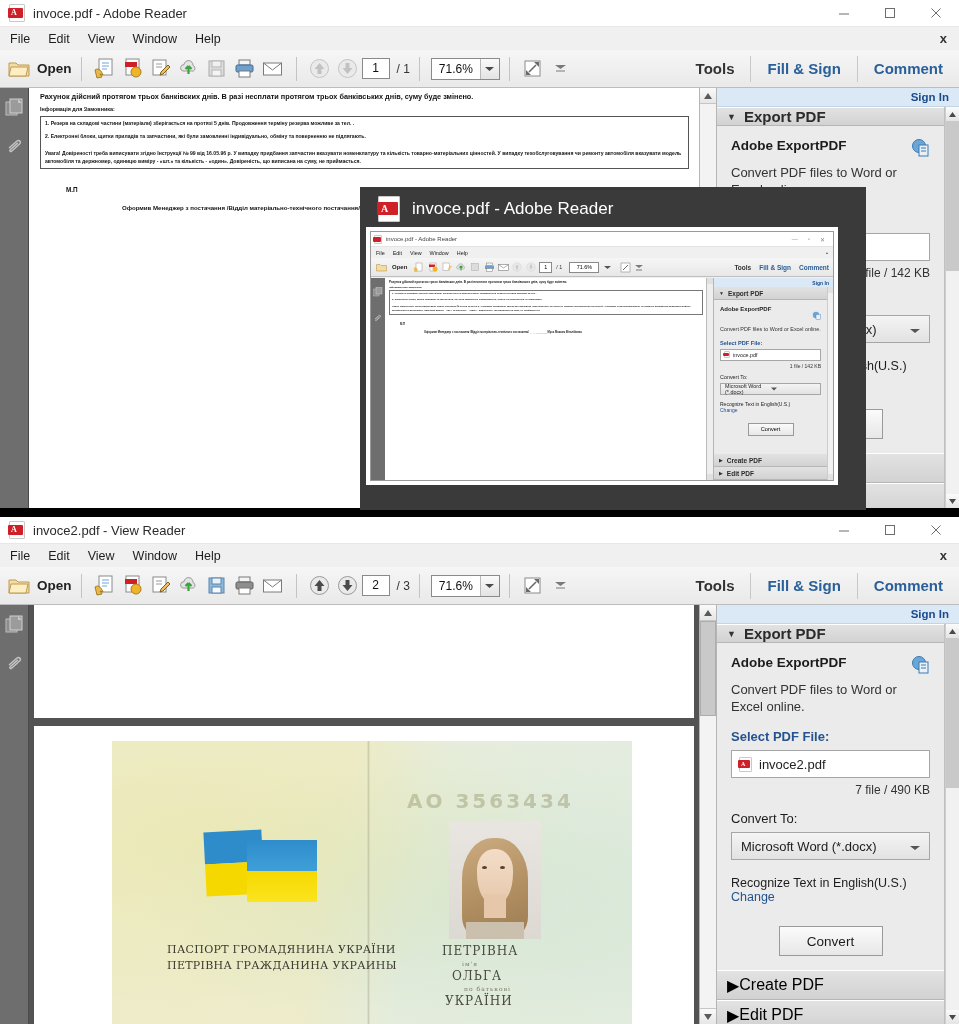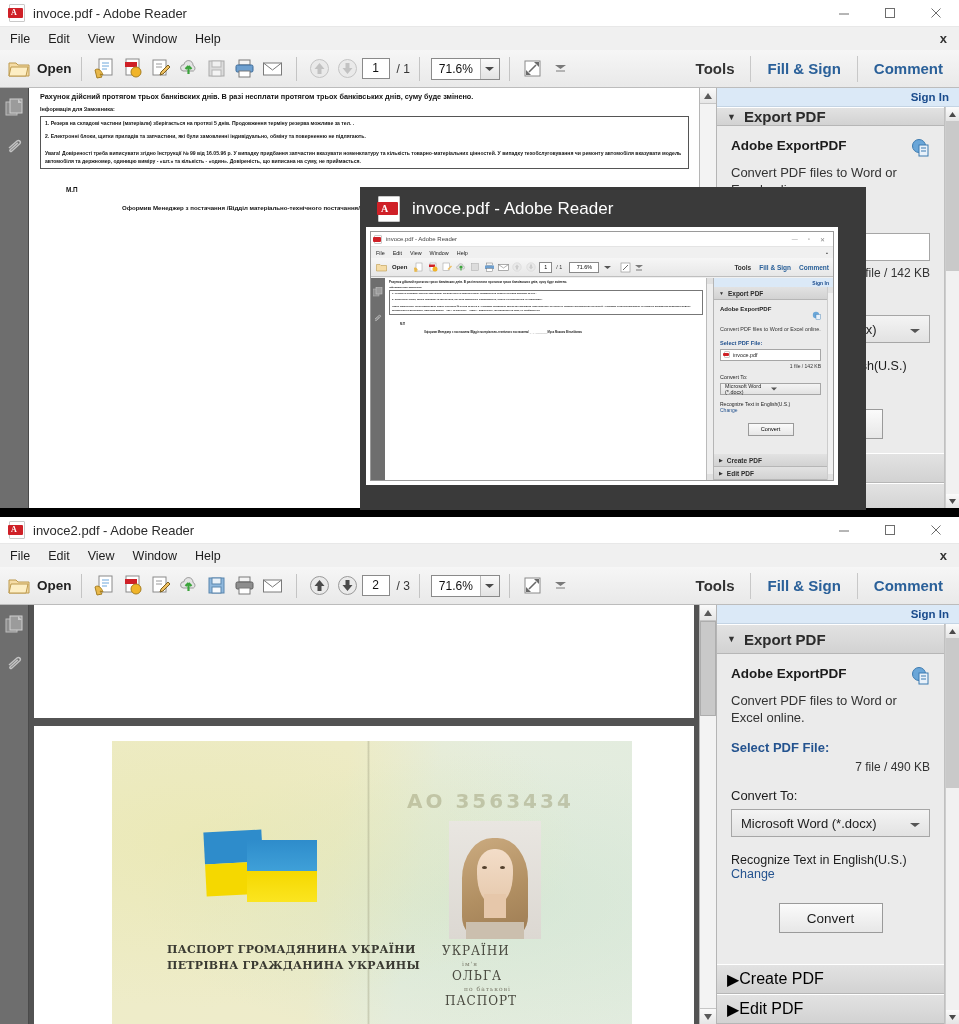--- a/index.html
+++ b/index.html
@@ -133,21 +133,21 @@
      background:linear-gradient(90deg,rgba(160,160,130,.05),rgba(150,150,120,.35),rgba(160,160,130,.05)); }
   .flagwrap { position:absolute; }
   .flag1 { position:absolute; width:58px; height:64px; transform:rotate(-3deg); }
   .flag1 .b { position:absolute; left:0; top:0; width:58px; height:32px; background:#2e8ccb; }
   .flag1 .y { position:absolute; left:0; top:32px; width:58px; height:32px; background:#f5d800; }
   .flag2 { position:absolute; left:42px; top:9px; width:70px; height:62px; }
   .flag2 .b { position:absolute; left:0; top:0; width:70px; height:31px;
               background:linear-gradient(#2e8ccb,#3fa0d8); }
   .flag2 .y { position:absolute; left:0; top:31px; width:70px; height:31px;
               background:linear-gradient(#f5d800,#fbe520); }
-  .pp-cap { position:absolute; font-family:"DejaVu Serif", serif; font-weight:bold;
+  .pp-cap { position:absolute; font-family:"DejaVu Serif", serif; font-weight:normal;
             color:#3a3a32; font-size:11px; letter-spacing:.3px; }
   .photo { position:absolute; background:#ded9d2; overflow:hidden; }
   .ph-bg { position:absolute; inset:0; background:linear-gradient(#e9e6e1,#dcd8d2); }
   .ph-hair { position:absolute; left:14%; top:14%; width:72%; height:86%;
      background:linear-gradient(160deg,#cbab80,#b18f62 55%,#9c7b53);
      border-radius:46% 46% 30% 30%/40% 40% 22% 22%; }
   .ph-face { position:absolute; left:30%; top:24%; width:40%; height:46%;
      background:linear-gradient(#f3ddc8,#e6c9ad);
      border-radius:46% 46% 42% 42%/38% 38% 56% 56%; }
   .ph-neck { position:absolute; left:38%; top:62%; width:24%; height:20%;
@@ -710,21 +710,21 @@
 <div class="gap"></div>
 
 <div class="win win-bottom">
 
   <div class="titlebar">
     <span class="pdf-ico">
       <span class="sheet"></span>
         <span class="band"></span>
         <span class="a">A</span>
     </span>
-    <span class="title-text">invoce2.pdf - Adobe Reader</span>
+    <span class="title-text">invoce2.pdf - View Reader</span>
     <span class="wbtns">
       <span class="wbtn">
         <svg width="12" height="12">
             <line x1="1" y1="7" x2="11" y2="7" stroke="#6d6d6d" stroke-width="1"></line>
           </svg>
         </span>
       <span class="wbtn">
         <svg width="12" height="12">
             <rect x="1.5" y="1.5" width="9" height="9" fill="none" stroke="#6d6d6d" stroke-width="1"></rect>
           </svg>
@@ -901,25 +901,25 @@
           <div class="photo" style="left:337px; top:80px; width:92px; height:118px;">
             <div class="ph-bg"></div>
             <div class="ph-hair"></div>
             <div class="ph-face"></div>
             <div class="ph-neck"></div>
             <div class="ph-top"></div>
             <div class="ph-eye" style="left:36%; top:38%;"></div>
             <div class="ph-eye" style="left:55%; top:38%;"></div>
           </div>
 
-          <div class="pp-name" style="left:330px; top:203px; font-size:12px;">УКРАЇНИ</div>
+          <div class="pp-name" style="left:330px; top:203px; font-size:12px;">ПЕТРІВНА</div>
           <div class="pp-name" style="left:350px; top:219px; font-size:6px; color:#7a7a6a;">ім'я</div>
           <div class="pp-name" style="left:340px; top:228px; font-size:12px;">ОЛЬГА</div>
           <div class="pp-name" style="left:352px; top:244px; font-size:6px; color:#7a7a6a;">по батькові</div>
-          <div class="pp-name" style="left:333px; top:253px; font-size:12px;">ПАСПОРТ</div>
+          <div class="pp-name" style="left:333px; top:253px; font-size:12px;">УКРАЇНИ</div>
         </div>
       </div>
     </div>
 
     <div class="doc-sb">
       <div class="sb-btn">
         <svg width="8" height="6">
             <path d="M4 0l4 6H0z" fill="#5a5a5a"></path>
           </svg>
         </div>
@@ -948,20 +948,28 @@
               <span>
                 <svg width="19" height="19" viewBox="0 0 19 19">
                     <circle cx="8" cy="8" r="6.5" fill="#6aa6d8" stroke="#3d7bb0"></circle>
                     <rect x="8" y="7" width="9" height="11" fill="#e8f1fa" stroke="#3d7bb0"></rect>
                     <line x1="10" y1="10" x2="15" y2="10" stroke="#3d7bb0"></line>
                     <line x1="10" y1="13" x2="15" y2="13" stroke="#3d7bb0"></line>
                   </svg></span>
             </div>
             <div class="ep-desc">Convert PDF files to Word or Excel online.</div>
             <div class="ep-lbl">Select PDF File:</div>
+            <div class="filebox">
+              <span class="pdf-ico" style="margin:0;width:13px;height:15px;">
+                <span class="sheet"></span>
+                  <span class="band" style="top:3px;width:12px;height:8px;"></span>
+                <span class="a" style="font-size:6px;line-height:8px;top:3px;">A</span>
+              </span>
+              <span class="fn">invoce2.pdf</span>
+            </div>
             <div class="filesize">7 file / 490 KB</div>
             <div class="ep-lbl2">Convert To:</div>
             <div class="selbox">
               <span class="v">Microsoft Word (*.docx)</span>
               <span>
                 <svg width="10" height="6">
                     <path d="M0 1l5 4 5-4z" fill="#555"></path>
                   </svg></span>
             </div>
             <div class="rec">Recognize Text in English(U.S.)</div>

